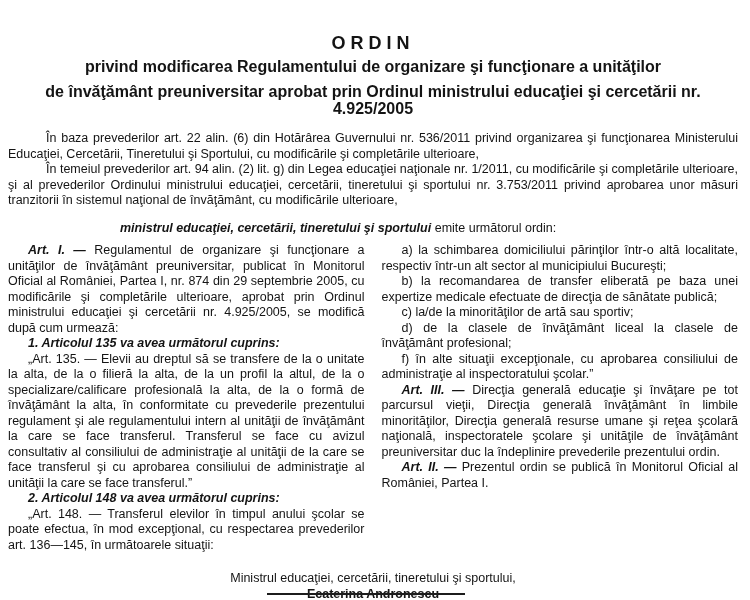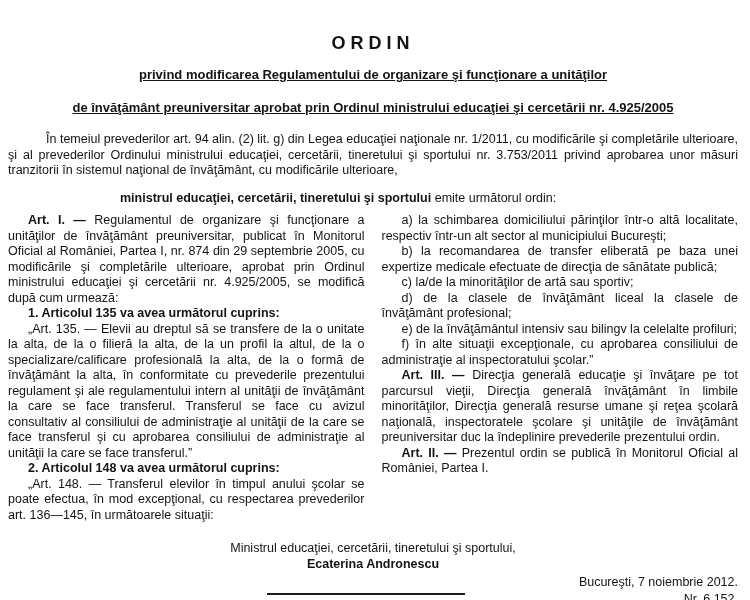--- a/index.html
+++ b/index.html
@@ -18,31 +18,30 @@
   }
   .doc-header { text-align: center; }
   .doc-title {
     font-size: 18px;
     font-weight: bold;
     letter-spacing: 5px;
     line-height: 14px;
     margin: 0;
   }
   .doc-subtitle {
-    font-size: 13px;
+    font-size: 16px;
     font-weight: bold;
     line-height: 17px;
-    margin: 16px;
-    text-decoration: underline;
+    margin: 8px;
   }
   .doc-subtitle:first-of-type { margin-top: 3px; }
   .preamble { margin-top: 14px; text-align: justify; }
   .preamble p { margin: 0; text-indent: 38px; }
   .enacting { margin: 12px 0 0 112px; }
-  .bold-lead { font-weight: bold; }
+  .bold-lead { font-weight: bold; font-style: italic; }
   .columns { display: flex; gap: 17px; margin-top: 7px; }
   .col { flex: 1 1 50%; text-align: justify; }
   .col p { margin: 0; text-indent: 20px; }
   .signature { text-align: center; margin-top: 17px; line-height: 16px; }
   .signature .name { font-weight: bold; }
   .footer-block { margin-top: 2px; margin-left: 40px; line-height: 16.5px; text-align: right; }
   .end-divider {
     position: absolute;
     left: 267px;
     bottom: 5px;
@@ -55,41 +54,41 @@
 
 <div class="page">
 
   <div class="doc-header">
     <p class="doc-title">ORDIN</p>
     <p class="doc-subtitle">privind modificarea Regulamentului de organizare şi funcţionare a unităţilor</p>
     <p class="doc-subtitle">de învăţământ preuniversitar aprobat prin Ordinul ministrului educaţiei şi cercetării nr. 4.925/2005</p>
   </div>
 
   <div class="preamble">
+    <p>În baza prevederilor art. 22 alin. (6) din Hotărârea Guvernului nr. 536/2011 privind organizarea şi funcţionarea Ministerului Educaţiei, Cercetării, Tineretului şi Sportului, cu modificările şi completările ulterioare,</p>
     <p>În temeiul prevederilor art. 94 alin. (2) lit. g) din Legea educaţiei naţionale nr. 1/2011, cu modificările şi completările ulterioare, şi al prevederilor Ordinului ministrului educaţiei, cercetării, tineretului şi sportului nr. 3.753/2011 privind aprobarea unor măsuri tranzitorii în sistemul naţional de învăţământ, cu modificările ulterioare,</p>
   </div>
 
   <p class="enacting"><span class="bold-lead">ministrul educaţiei, cercetării, tineretului şi sportului</span><span> emite următorul ordin:</span></p>
 
   <div class="columns">
 
     <div class="col">
       <p><span class="bold-lead">Art. I. — </span><span>Regulamentul de organizare şi funcţionare a unităţilor de învăţământ preuniversitar, publicat în Monitorul Oficial al României, Partea I, nr. 874 din 29 septembrie 2005, cu modificările şi completările ulterioare, aprobat prin Ordinul ministrului educaţiei şi cercetării nr. 4.925/2005, se modifică după cum urmează:</span></p>
       <p><span class="bold-lead">1. Articolul 135 va avea următorul cuprins:</span><span></span></p>
       <p><span class="bold-lead"></span><span>„Art. 135. — Elevii au dreptul să se transfere de la o unitate la alta, de la o filieră la alta, de la un profil la altul, de la o specializare/calificare profesională la alta, de la o formă de învăţământ la alta, în conformitate cu prevederile prezentului regulament şi ale regulamentului intern al unităţii de învăţământ la care se face transferul. Transferul se face cu avizul consultativ al consiliului de administraţie al unităţii de la care se face transferul şi cu aprobarea consiliului de administraţie al unităţii la care se face transferul.”</span></p>
       <p><span class="bold-lead">2. Articolul 148 va avea următorul cuprins:</span><span></span></p>
       <p><span class="bold-lead"></span><span>„Art. 148. — Transferul elevilor în timpul anului şcolar se poate efectua, în mod excepţional, cu respectarea prevederilor art. 136—145, în următoarele situaţii:</span></p>
     </div>
 
     <div class="col">
       <p><span class="bold-lead"></span><span>a) la schimbarea domiciliului părinţilor într-o altă localitate, respectiv într-un alt sector al municipiului Bucureşti;</span></p>
       <p><span class="bold-lead"></span><span>b) la recomandarea de transfer eliberată pe baza unei expertize medicale efectuate de direcţia de sănătate publică;</span></p>
       <p><span class="bold-lead"></span><span>c) la/de la minorităţilor de artă sau sportiv;</span></p>
       <p><span class="bold-lead"></span><span>d) de la clasele de învăţământ liceal la clasele de învăţământ profesional;</span></p>
-      <p><span class="bold-lead"></span><span>e) de la învăţământul intensiv sau bilingv la celelalte profiluri;</span></p>
       <p><span class="bold-lead"></span><span>f) în alte situaţii excepţionale, cu aprobarea consiliului de administraţie al inspectoratului şcolar.”</span></p>
       <p><span class="bold-lead">Art. III. — </span><span>Direcţia generală educaţie şi învăţare pe tot parcursul vieţii, Direcţia generală învăţământ în limbile minorităţilor, Direcţia generală resurse umane şi reţea şcolară naţională, inspectoratele şcolare şi unităţile de învăţământ preuniversitar duc la îndeplinire prevederile prezentului ordin.</span></p>
       <p><span class="bold-lead">Art. II. — </span><span>Prezentul ordin se publică în Monitorul Oficial al României, Partea I.</span></p>
     </div>
 
   </div>
 
   <div class="signature">
     <div>Ministrul educaţiei, cercetării, tineretului şi sportului,</div>
     <div class="name">Ecaterina Andronescu</div>

